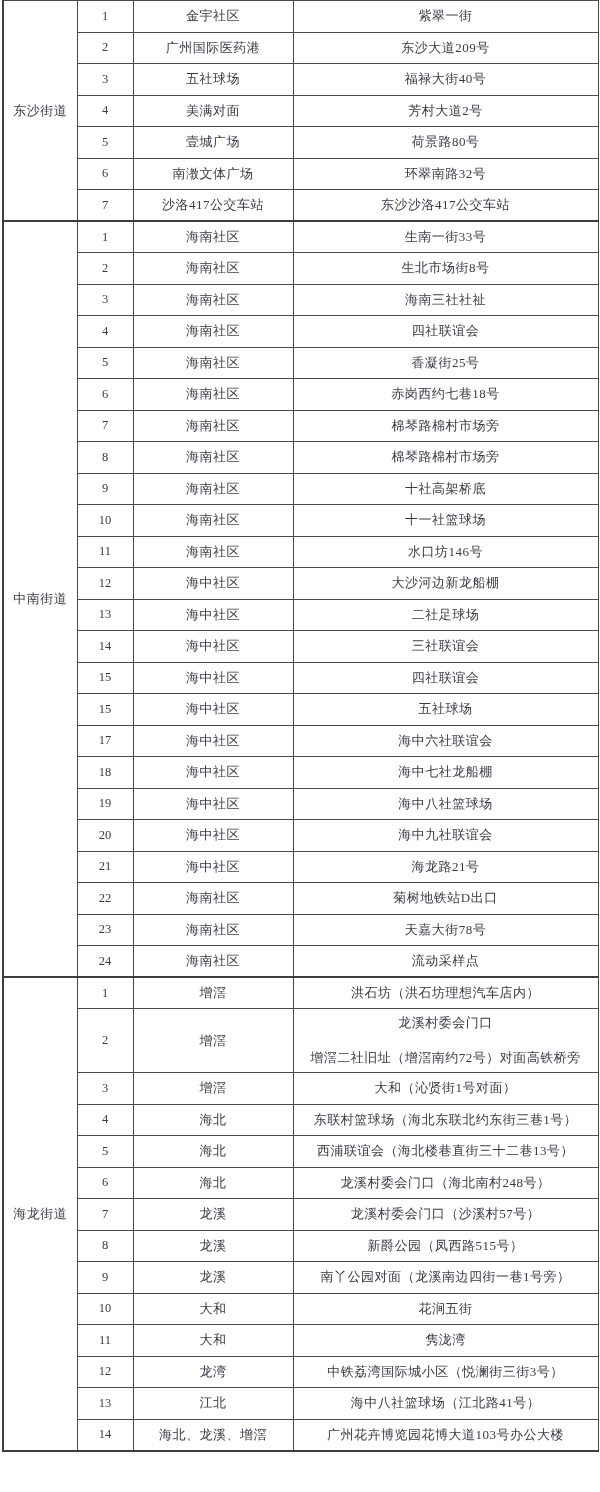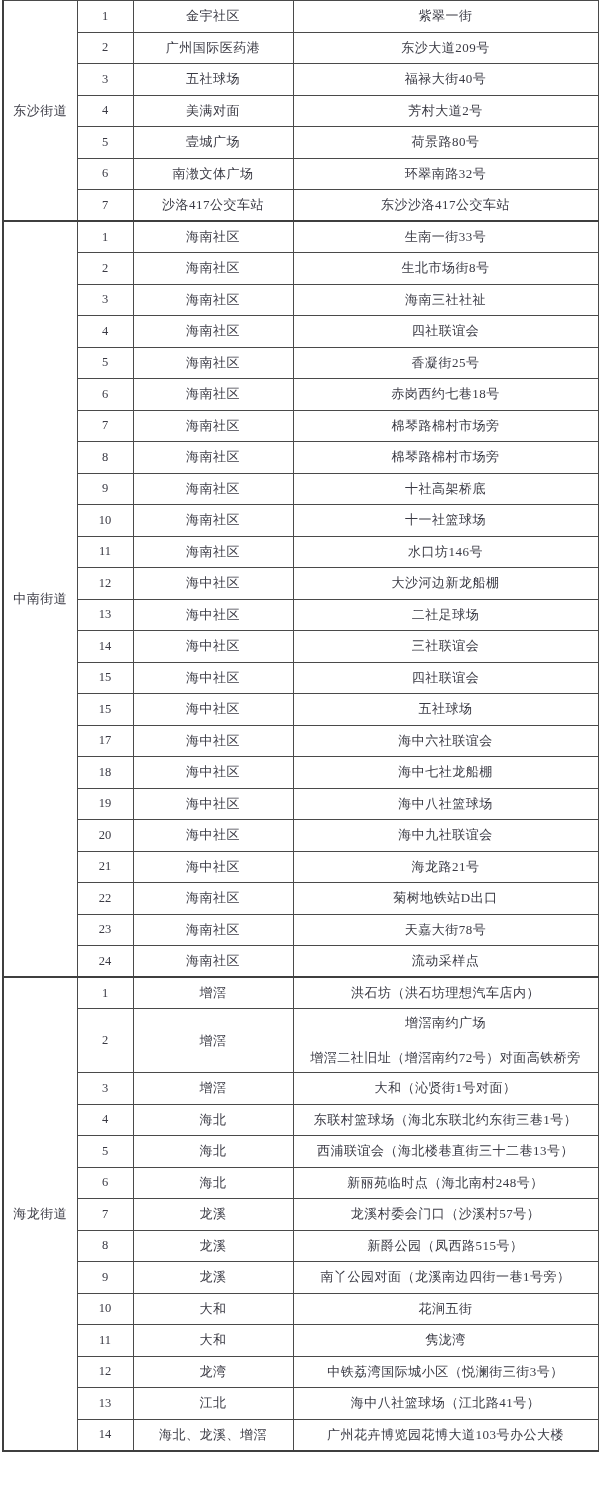--- a/index.html
+++ b/index.html
@@ -218,21 +218,21 @@
       <tr class="row-normal section-start">
         <td class="street" rowspan="14">海龙街道</td>
         <td class="no">1</td>
         <td class="community">增滘</td>
         <td class="address">洪石坊（洪石坊理想汽车店内）</td>
       </tr>
       <tr class="row-tall">
         <td class="no">2</td>
         <td class="community">增滘</td>
         <td class="address">
-          <span class="addr-line">增滘南约广场</span>
+          <span class="addr-line">龙溪村委会门口</span>
           <span class="addr-line">增滘二社旧址（增滘南约72号）对面高铁桥旁</span>
         </td>
       </tr>
       <tr class="row-normal">
         <td class="no">3</td>
         <td class="community">增滘</td>
         <td class="address">大和（沁贤街1号对面）</td>
       </tr>
       <tr class="row-normal">
         <td class="no">4</td>
@@ -240,21 +240,21 @@
         <td class="address">东联村篮球场（海北东联北约东街三巷1号）</td>
       </tr>
       <tr class="row-normal">
         <td class="no">5</td>
         <td class="community">海北</td>
         <td class="address">西浦联谊会（海北楼巷直街三十二巷13号）</td>
       </tr>
       <tr class="row-normal">
         <td class="no">6</td>
         <td class="community">海北</td>
-        <td class="address">新丽苑临时点（海北南村248号）</td>
+        <td class="address">龙溪村委会门口（海北南村248号）</td>
       </tr>
       <tr class="row-normal">
         <td class="no">7</td>
         <td class="community">龙溪</td>
         <td class="address">龙溪村委会门口（沙溪村57号）</td>
       </tr>
       <tr class="row-normal">
         <td class="no">8</td>
         <td class="community">龙溪</td>
         <td class="address">新爵公园（凤西路515号）</td>

